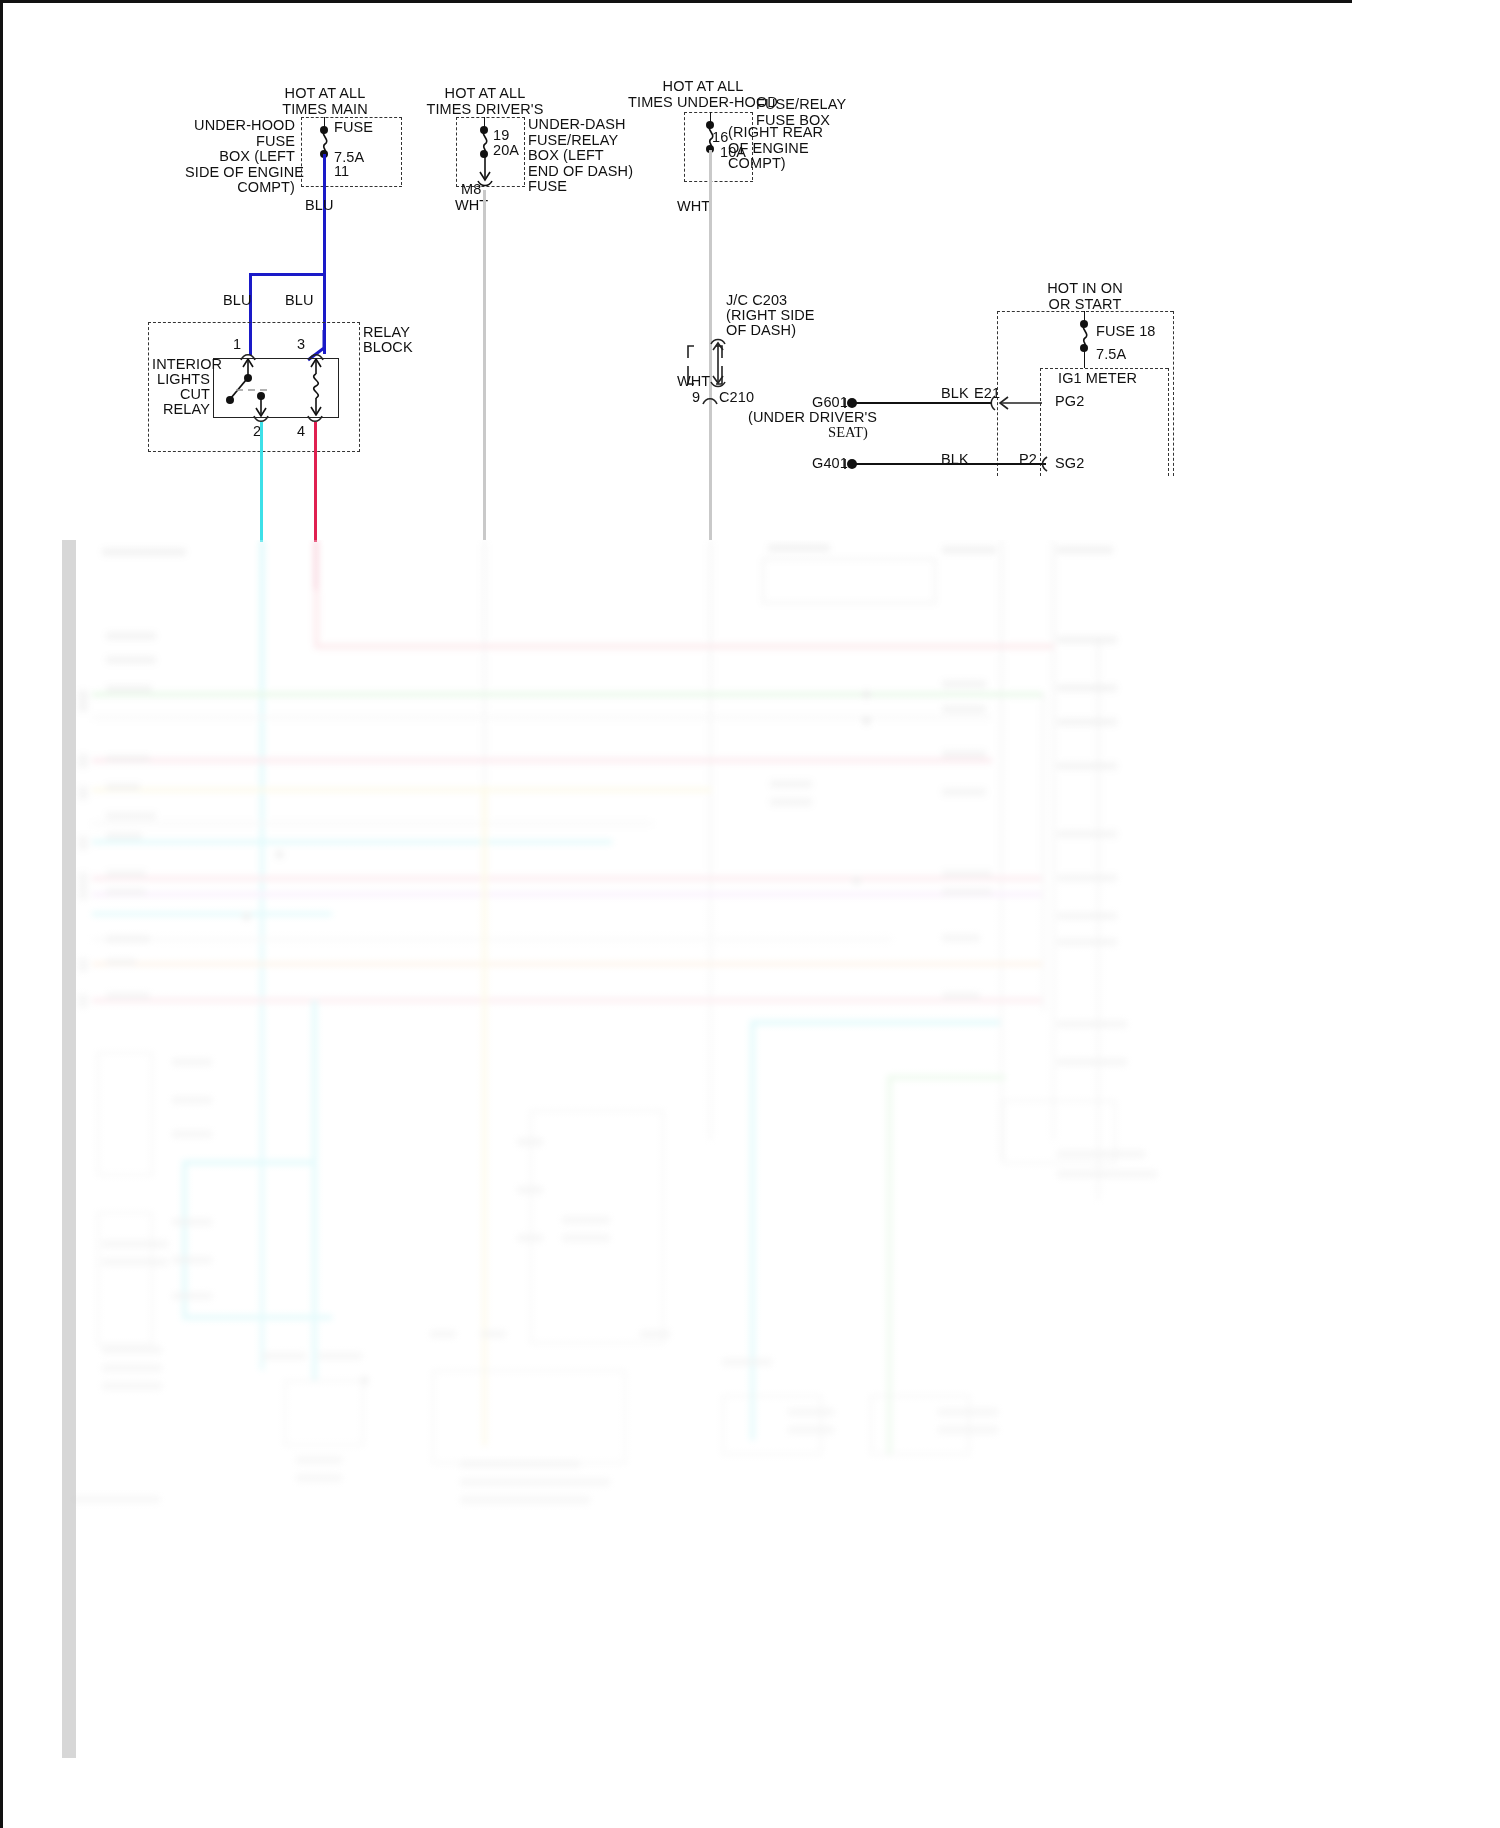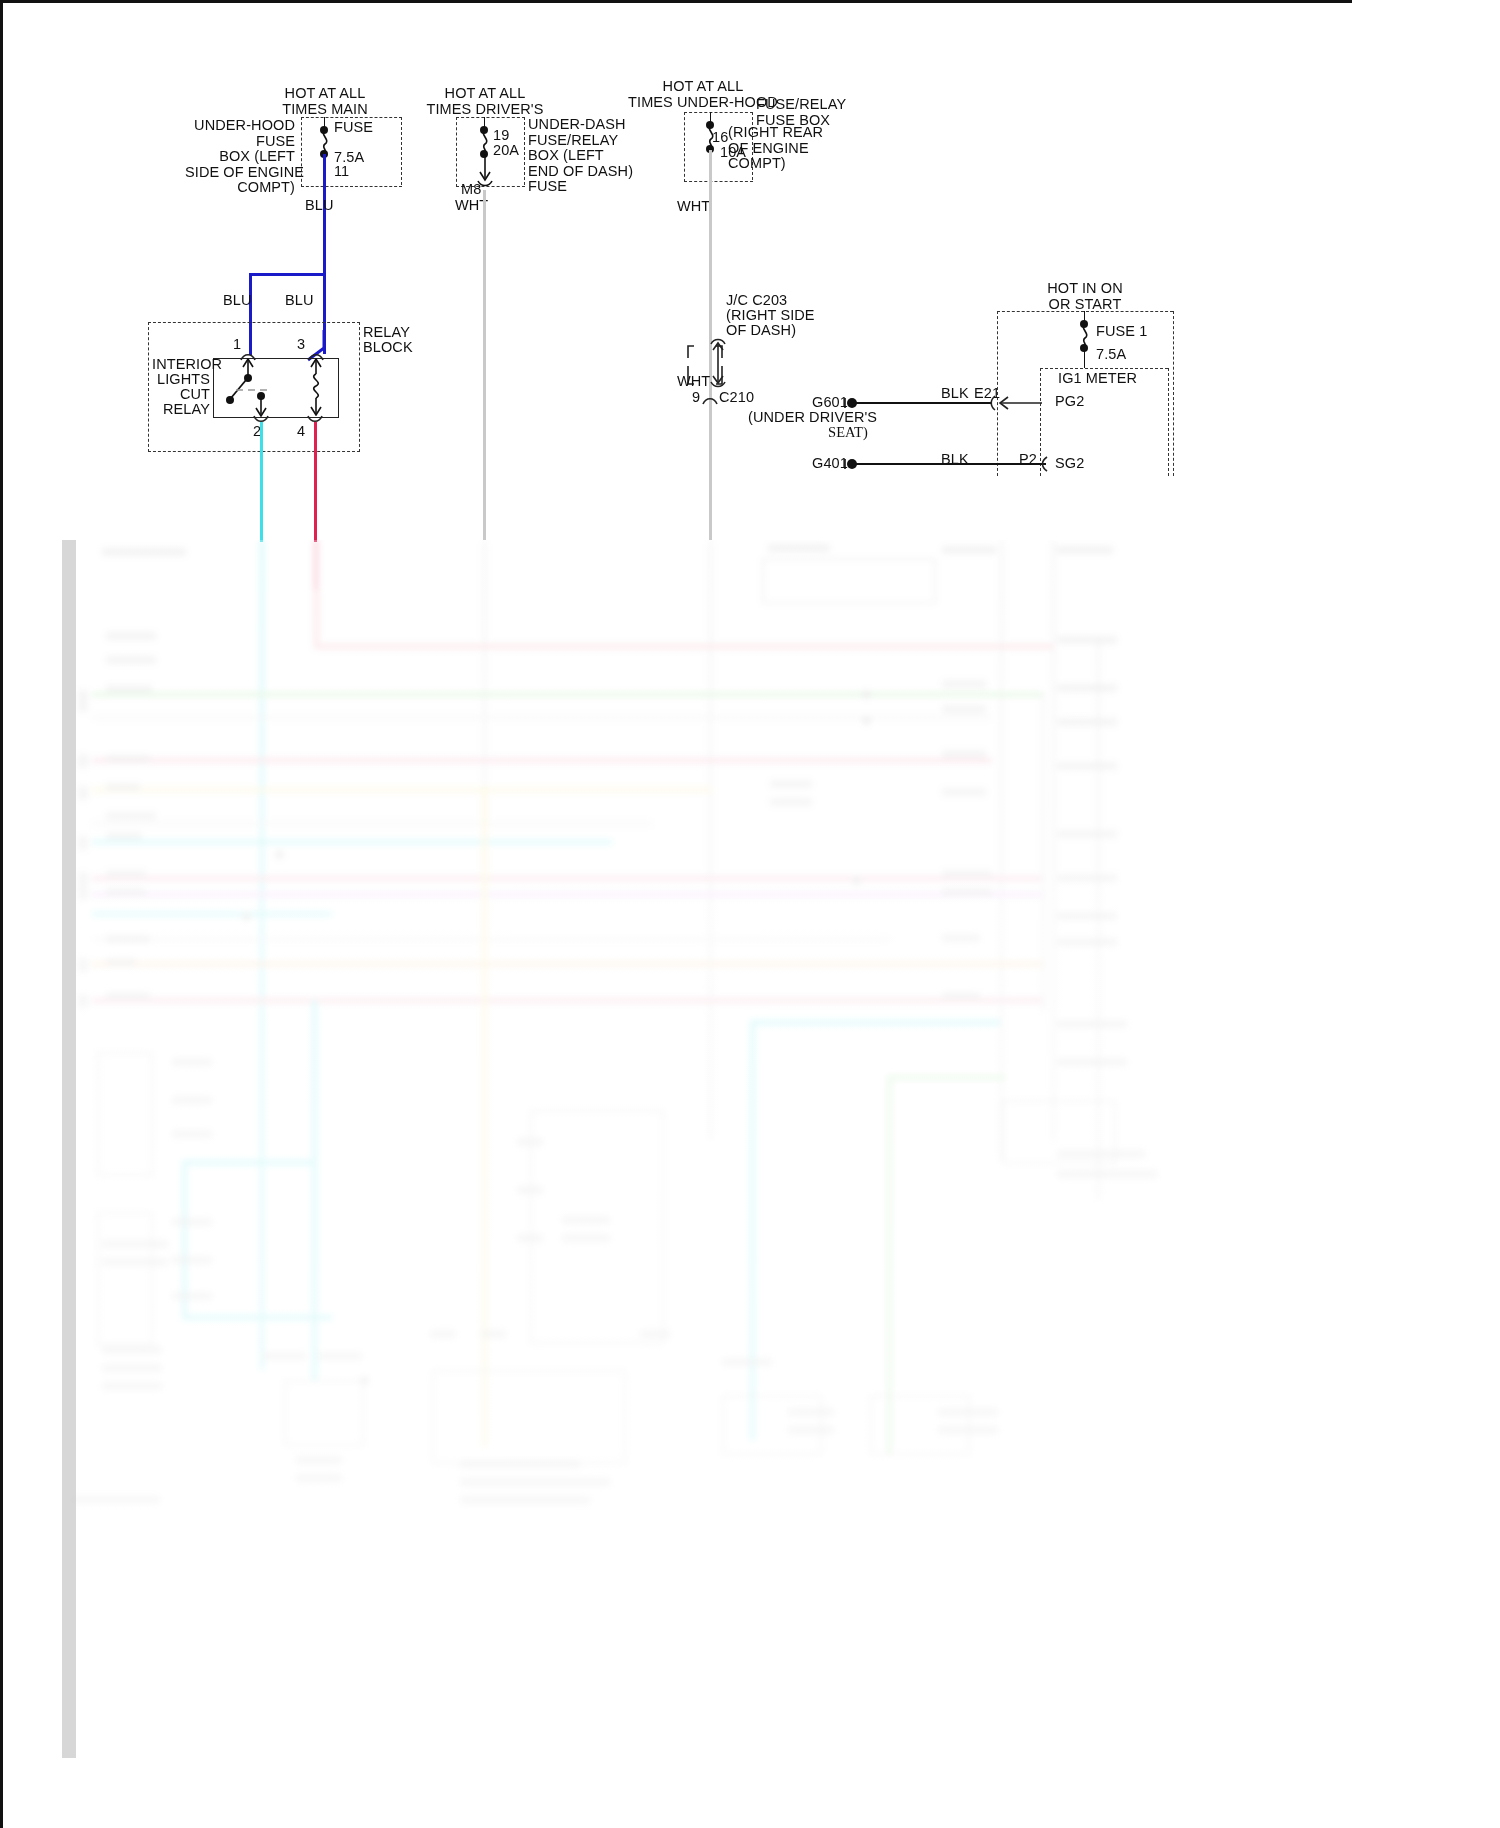--- a/index.html
+++ b/index.html
@@ -224,21 +224,21 @@
   <div class="dashv" style="left:1173px;top:311px;height:165px;"></div>
 
   <div class="wv" style="left:1084px;top:311px;height:13px;border-left:1.6px solid #111;"></div>
   <div class="node" style="left:1080px;top:320px;"></div>
   <svg style="position:absolute;left:1078px;top:324px;" width="14" height="22">
     <path d="M7 0 C 1 4, 13 10, 7 14 C 3 17, 9 20, 7 22" stroke="#111" stroke-width="1.6" fill="none"></path>
   </svg>
   <div class="node" style="left:1080px;top:344px;"></div>
   <div class="wv" style="left:1084px;top:348px;height:20px;border-left:1.6px solid #111;"></div>
 
-  <div class="lbl" style="left:1096px;top:324px;">FUSE 1</div>
+  <div class="lbl" style="left:1096px;top:324px;">FUSE 18</div>
   <div class="lbl" style="left:1096px;top:347px;">7.5A</div>
 
   <div class="dashh" style="left:1040px;top:368px;width:128px;"></div>
   <div class="dashv" style="left:1040px;top:368px;height:108px;"></div>
   <div class="dashv" style="left:1168px;top:368px;height:108px;"></div>
   <div class="lbl" style="left:1055px;top:371px;background:#fff;padding:0 3px;">IG1 METER</div>
 
   <div class="lbl" style="left:1055px;top:394px;">PG2</div>
   <div class="lbl" style="left:1055px;top:456px;">SG2</div>
 

